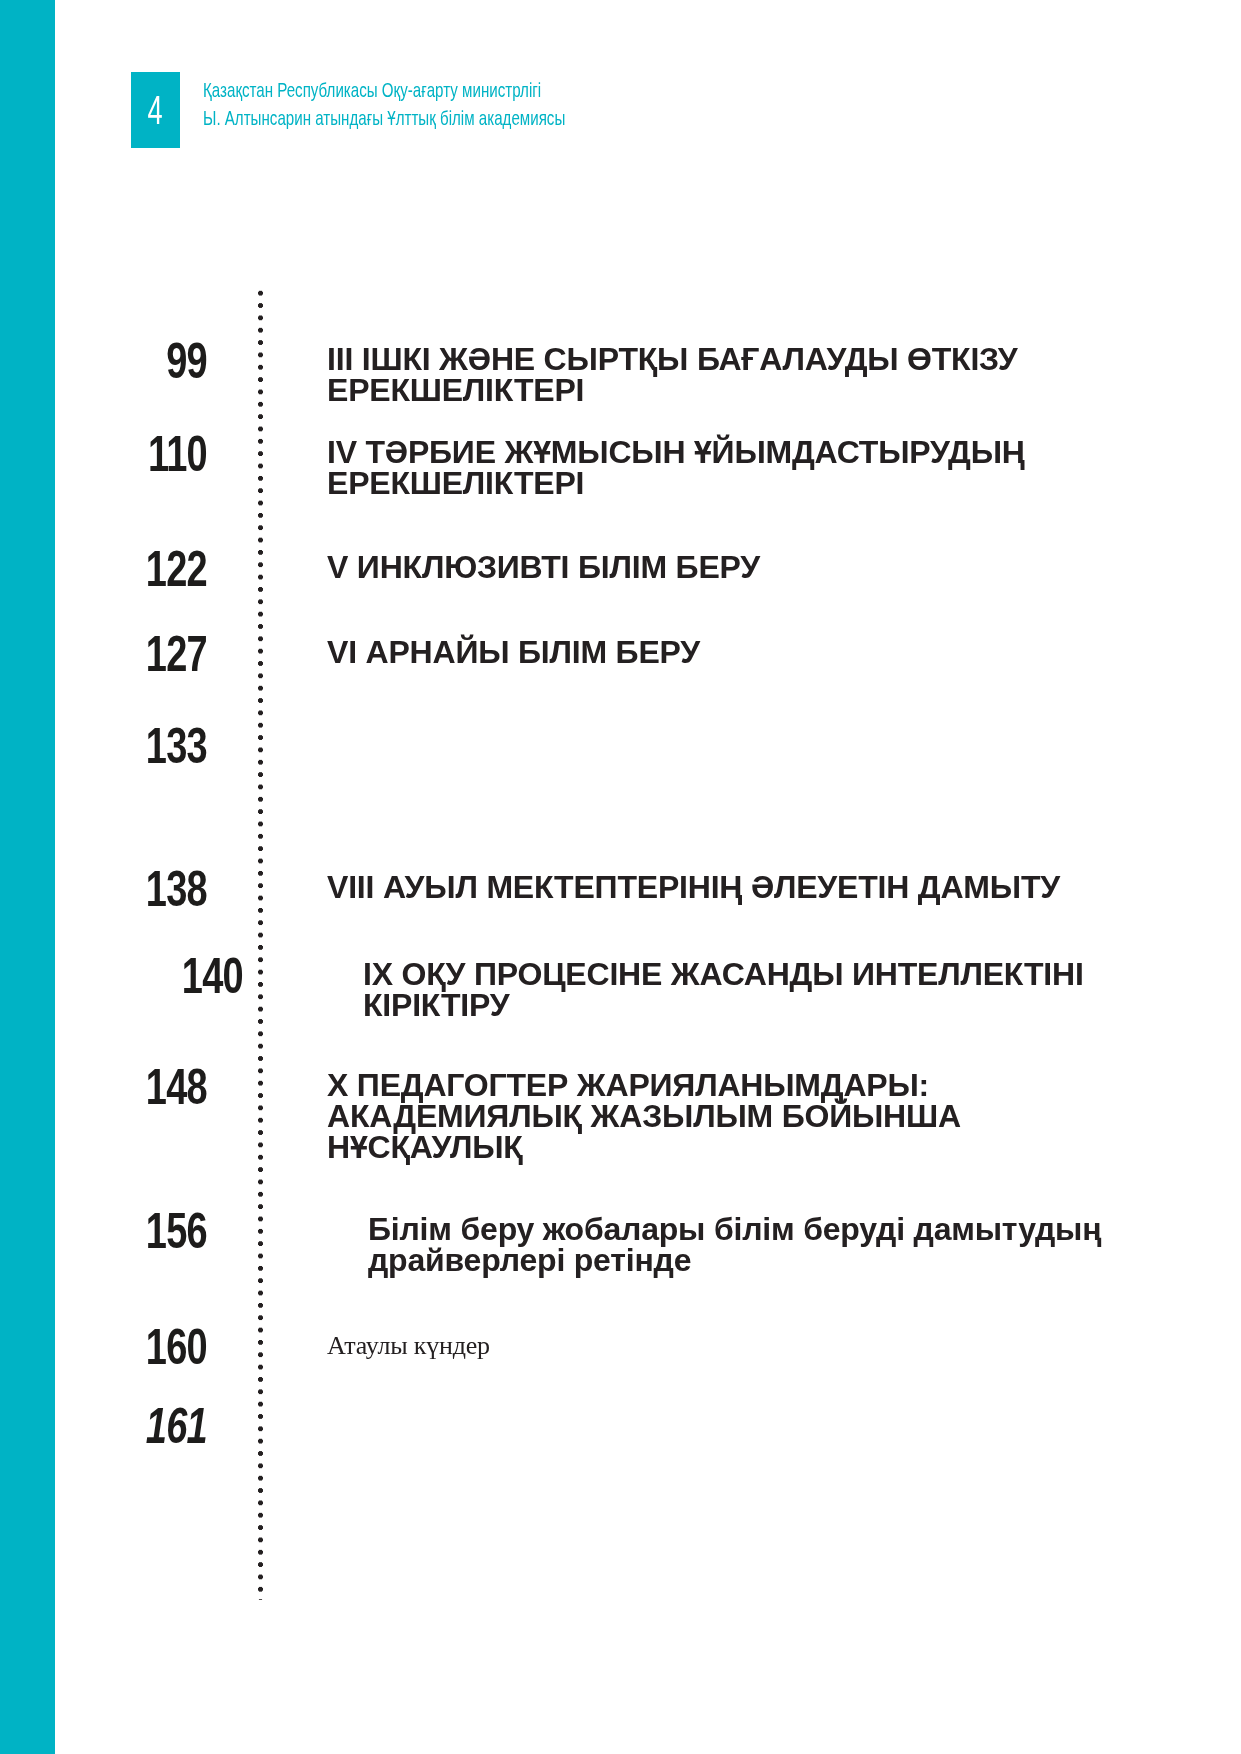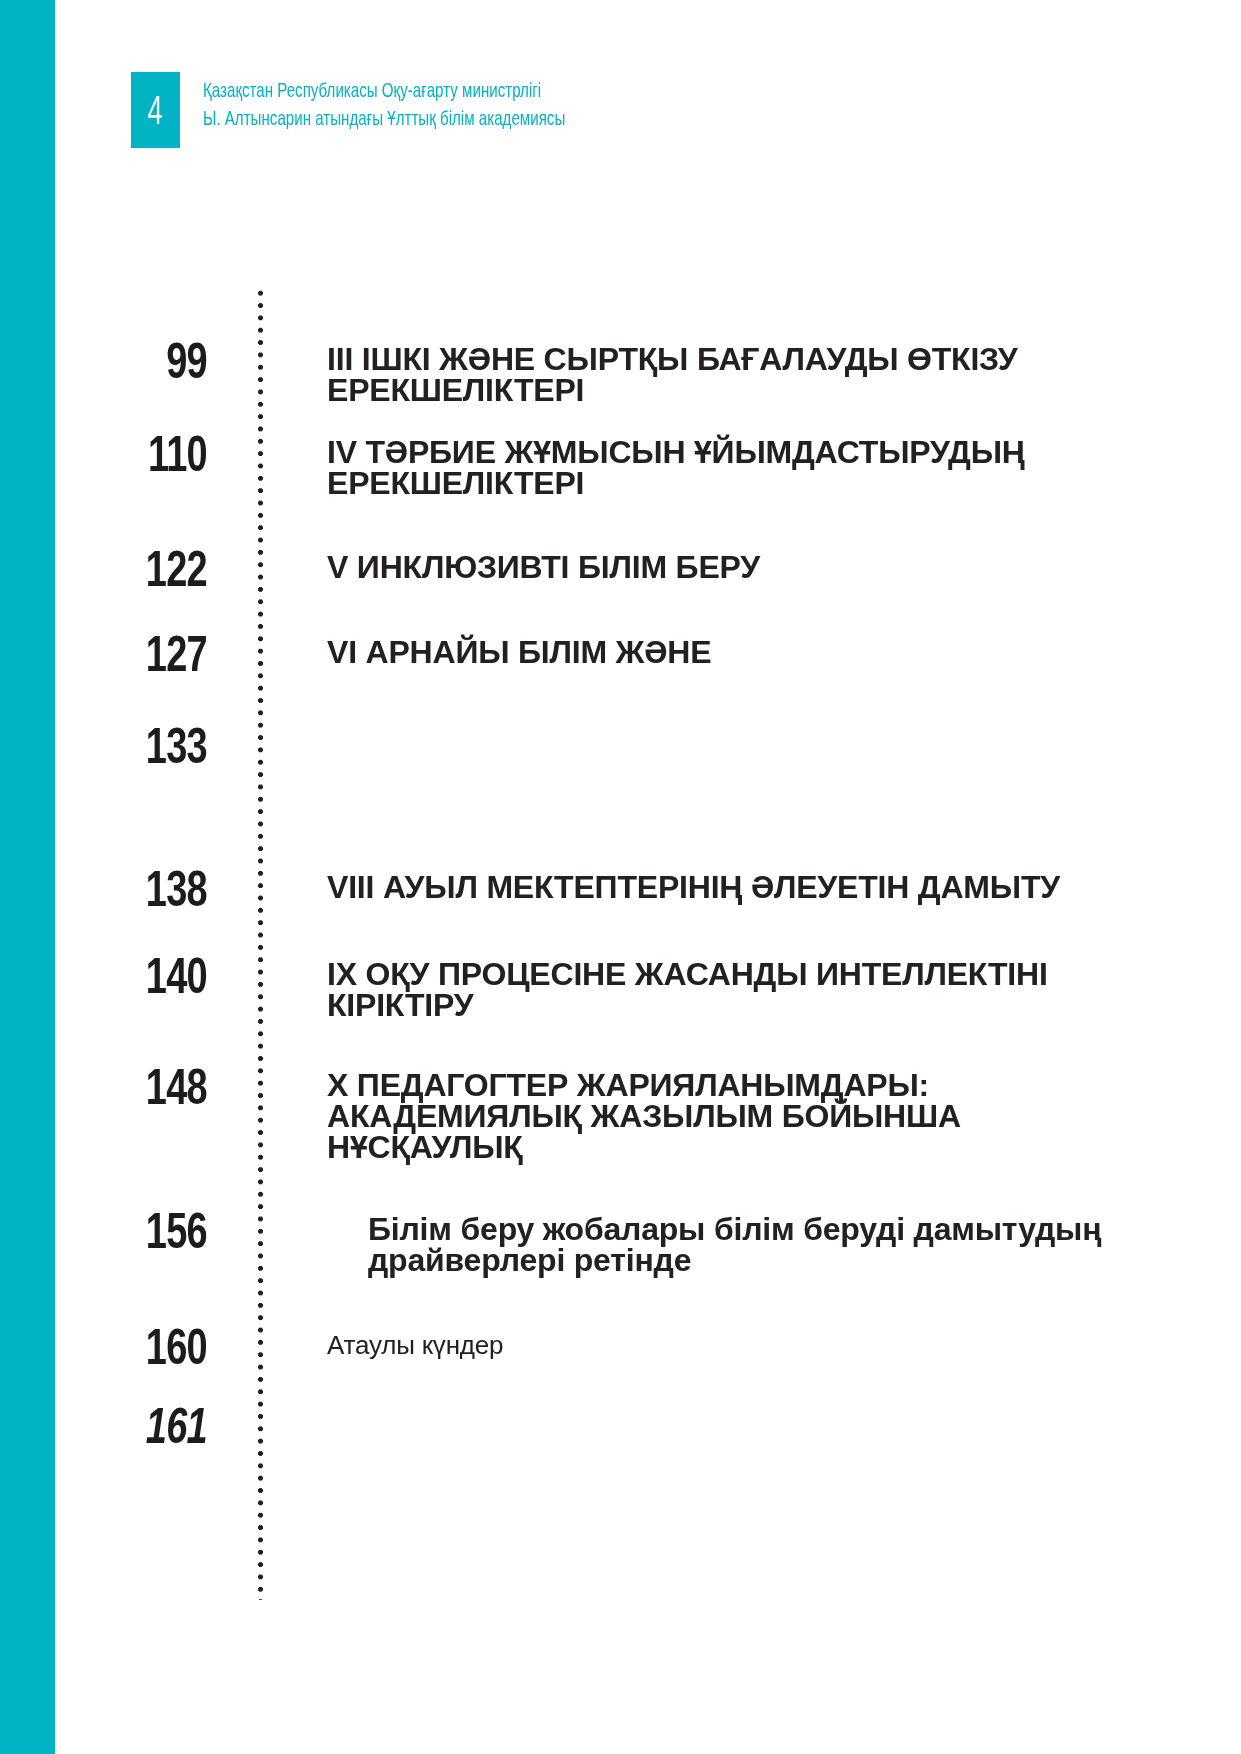--- a/index.html
+++ b/index.html
@@ -54,21 +54,21 @@
   }
   .toc-title{
     margin-left:120px;margin-top:2px;
     font-size:32px;line-height:31px;
     letter-spacing:-0.2px;
     white-space:pre-line;
     color:#242021;
   }
   .t-caps{font-weight:700;}
   .t-bold{font-weight:700;}
-  .t-reg{font-weight:400;font-size:26px;}
+  .t-reg{font-weight:400;font-size:26px;font-family:Liberation Serif, serif;}
   .t-mixed{font-weight:400;font-size:26px;}
   .t-prefix{font-weight:700;font-size:27px;}
 </style>
 </head>
 <body>
 
 <div class="page">
 
   <div class="accent-bar"></div>
 
@@ -93,30 +93,30 @@
         <div class="toc-num">110</div>
         <div class="toc-title t-caps">IV ТӘРБИЕ ЖҰМЫСЫН ҰЙЫМДАСТЫРУДЫҢ
 ЕРЕКШЕЛІКТЕРІ</div>
       </div>
       <div class="toc-row" style="top: 550px;">
         <div class="toc-num">122</div>
         <div class="toc-title t-caps">V ИНКЛЮЗИВТІ БІЛІМ БЕРУ</div>
       </div>
       <div class="toc-row" style="top: 635px;">
         <div class="toc-num">127</div>
-        <div class="toc-title t-caps">VI АРНАЙЫ БІЛІМ ЖӘНЕ</div>
+        <div class="toc-title t-caps">VI АРНАЙЫ БІЛІМ БЕРУ</div>
       </div>
       <div class="toc-row" style="top: 727px;">
         <div class="toc-num">133</div>
       </div>
       <div class="toc-row" style="top: 870px;">
         <div class="toc-num">138</div>
         <div class="toc-title t-caps">VIII АУЫЛ МЕКТЕПТЕРІНІҢ ӘЛЕУЕТІН ДАМЫТУ</div>
       </div>
-      <div class="toc-row" style="top: 957px;">
+      <div class="toc-row" style="top: 957px; margin-left: 36px;">
         <div class="toc-num">140</div>
         <div class="toc-title t-caps">IX ОҚУ ПРОЦЕСІНЕ ЖАСАНДЫ ИНТЕЛЛЕКТІНІ
 КІРІКТІРУ</div>
       </div>
       <div class="toc-row" style="top: 1068px;">
         <div class="toc-num">148</div>
         <div class="toc-title t-caps">X ПЕДАГОГТЕР ЖАРИЯЛАНЫМДАРЫ:
 АКАДЕМИЯЛЫҚ ЖАЗЫЛЫМ БОЙЫНША
 НҰСҚАУЛЫҚ</div>
       </div>

